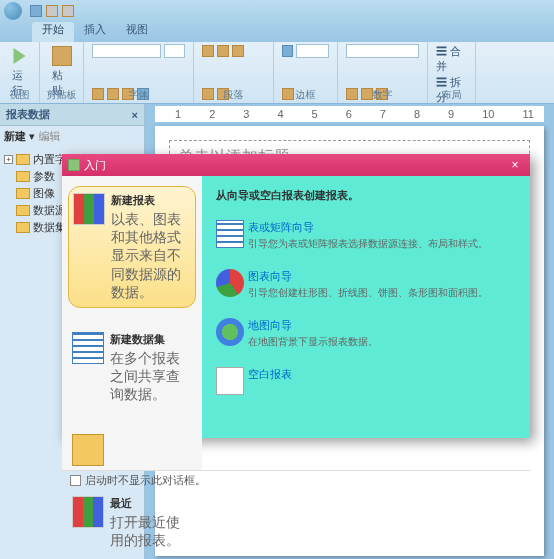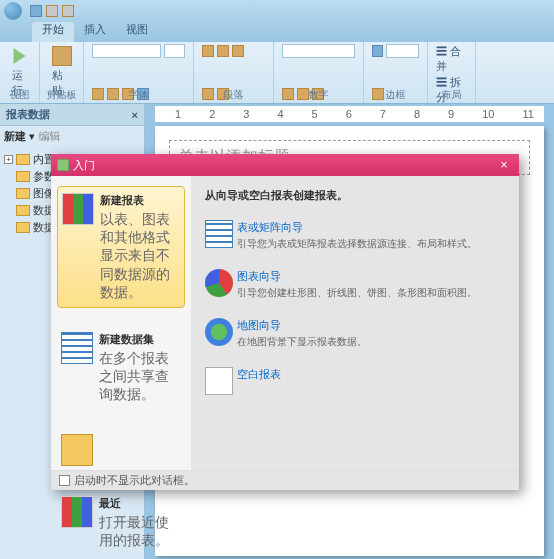--- a/index.html
+++ b/index.html
@@ -27,27 +27,27 @@
 .tree{padding:4px 2px;flex:1;overflow:auto}
 .tree-item{display:flex;align-items:center;padding:1px 2px;gap:3px;color:#333}
 .tree-toggle{width:9px;height:9px;border:1px solid #888;font-size:8px;line-height:7px;text-align:center;background:#fff}
 .folder{width:14px;height:11px;background:#f4c860;border:1px solid #c49830;display:inline-block}
 .docarea{flex:1;background:#9ac6e6;position:relative;overflow:hidden}
 .ruler{height:16px;background:#fff;margin:2px 10px 0;display:flex;font-size:9px;color:#666;align-items:center;padding:0 20px;gap:28px}
 .page{background:#fff;margin:4px 10px;height:430px;box-shadow:2px 2px 5px rgba(0,0,0,.3);padding:14px}
 .title-ph{border:1px dashed #999;padding:6px 8px;color:#999;font-size:16px}
 
 
-.dialog{position:absolute;left:51px;top:154px;width:468px;height:336px;background:#e5e5e5;box-shadow:4px 4px 12px rgba(0,0,0,.4);z-index:10}
+.dialog{position:absolute;left:62px;top:154px;width:468px;height:284px;background:#5eead4;box-shadow:4px 4px 12px rgba(0,0,0,.4);z-index:10}
 .dlg-title{height:22px;background:linear-gradient(#e84880,#d4306a);color:#fff;display:flex;align-items:center;padding:0 6px;justify-content:space-between}
 .dlg-title-left{display:flex;align-items:center;gap:4px}
 .dlg-close{width:18px;height:14px;color:#fff;text-align:center;cursor:pointer;font-size:12px}
 .dlg-body{display:flex;height:294px}
 .dlg-left{width:140px;background:#f5f5f5;padding:10px 6px;display:flex;flex-direction:column;gap:18px}
-.left-item{display:flex;gap:6px;padding:6px 4px;border-radius:4px}
+.left-item{display:flex;gap:6px;padding:6px 4px;border-radius:12px}
 .left-item.sel{background:linear-gradient(#fef4d0,#fce088);border:1px solid #e0b840}
 .left-icon{width:32px;height:32px;flex-shrink:0;border:1px solid #ccc;background:#fff;display:flex;align-items:center;justify-content:center}
 .left-text{flex:1}
 .left-title{font-weight:bold;color:#333;margin-bottom:2px}
 .left-desc{color:#666;font-size:14px;line-height:1.3}
 .dlg-right{flex:1;padding:12px 14px}
 .right-hdr{font-weight:bold;color:#333;margin-bottom:17px}
 .right-item{display:flex;gap:4px;margin-bottom:18px}
 .right-icon{width:28px;height:28px;flex-shrink:0}
 .right-title{color:#0066cc;margin-bottom:2px}
@@ -112,40 +112,40 @@
         <span class="ricon sm"></span>
         <span class="ricon sm"></span>
         <span class="ricon sm"></span>
       </div>
     <div class="rrow">
         <span class="ricon sm"></span>
         <span class="ricon sm"></span>
       </div>
     <div class="rgroup-label">段落</div>
   </div>
-  <div class="rgroup" style="width:90px">
-    <div class="rrow">
-        <div class="rbox" style="width:80px"></div>
-      </div>
-    <div class="rrow">
-        <span class="ricon sm"></span>
-        <span class="ricon sm"></span>
-        <span class="ricon sm"></span>
-      </div>
-    <div class="rgroup-label">数字</div>
-  </div>
   <div class="rgroup" style="width:64px">
     <div class="rrow">
         <span class="ricon sm blue"></span>
         <div class="rbox" style="width:36px"></div>
       </div>
     <div class="rrow">
         <span class="ricon sm"></span>
       </div>
     <div class="rgroup-label">边框</div>
+  </div>
+  <div class="rgroup" style="width:90px">
+    <div class="rrow">
+        <div class="rbox" style="width:80px"></div>
+      </div>
+    <div class="rrow">
+        <span class="ricon sm"></span>
+        <span class="ricon sm"></span>
+        <span class="ricon sm"></span>
+      </div>
+    <div class="rgroup-label">数字</div>
   </div>
   <div class="rgroup" style="width:48px">
     <div style="font-size:10px;color:#3b5a7a;line-height:1.4">
         <div>☰ <span>合并</span></div>
         <div>☰ <span>拆分</span></div>
         <div>☰ <span>对齐</span></div>
       </div>
     <div class="rgroup-label">布局</div>
   </div>
 </div>

